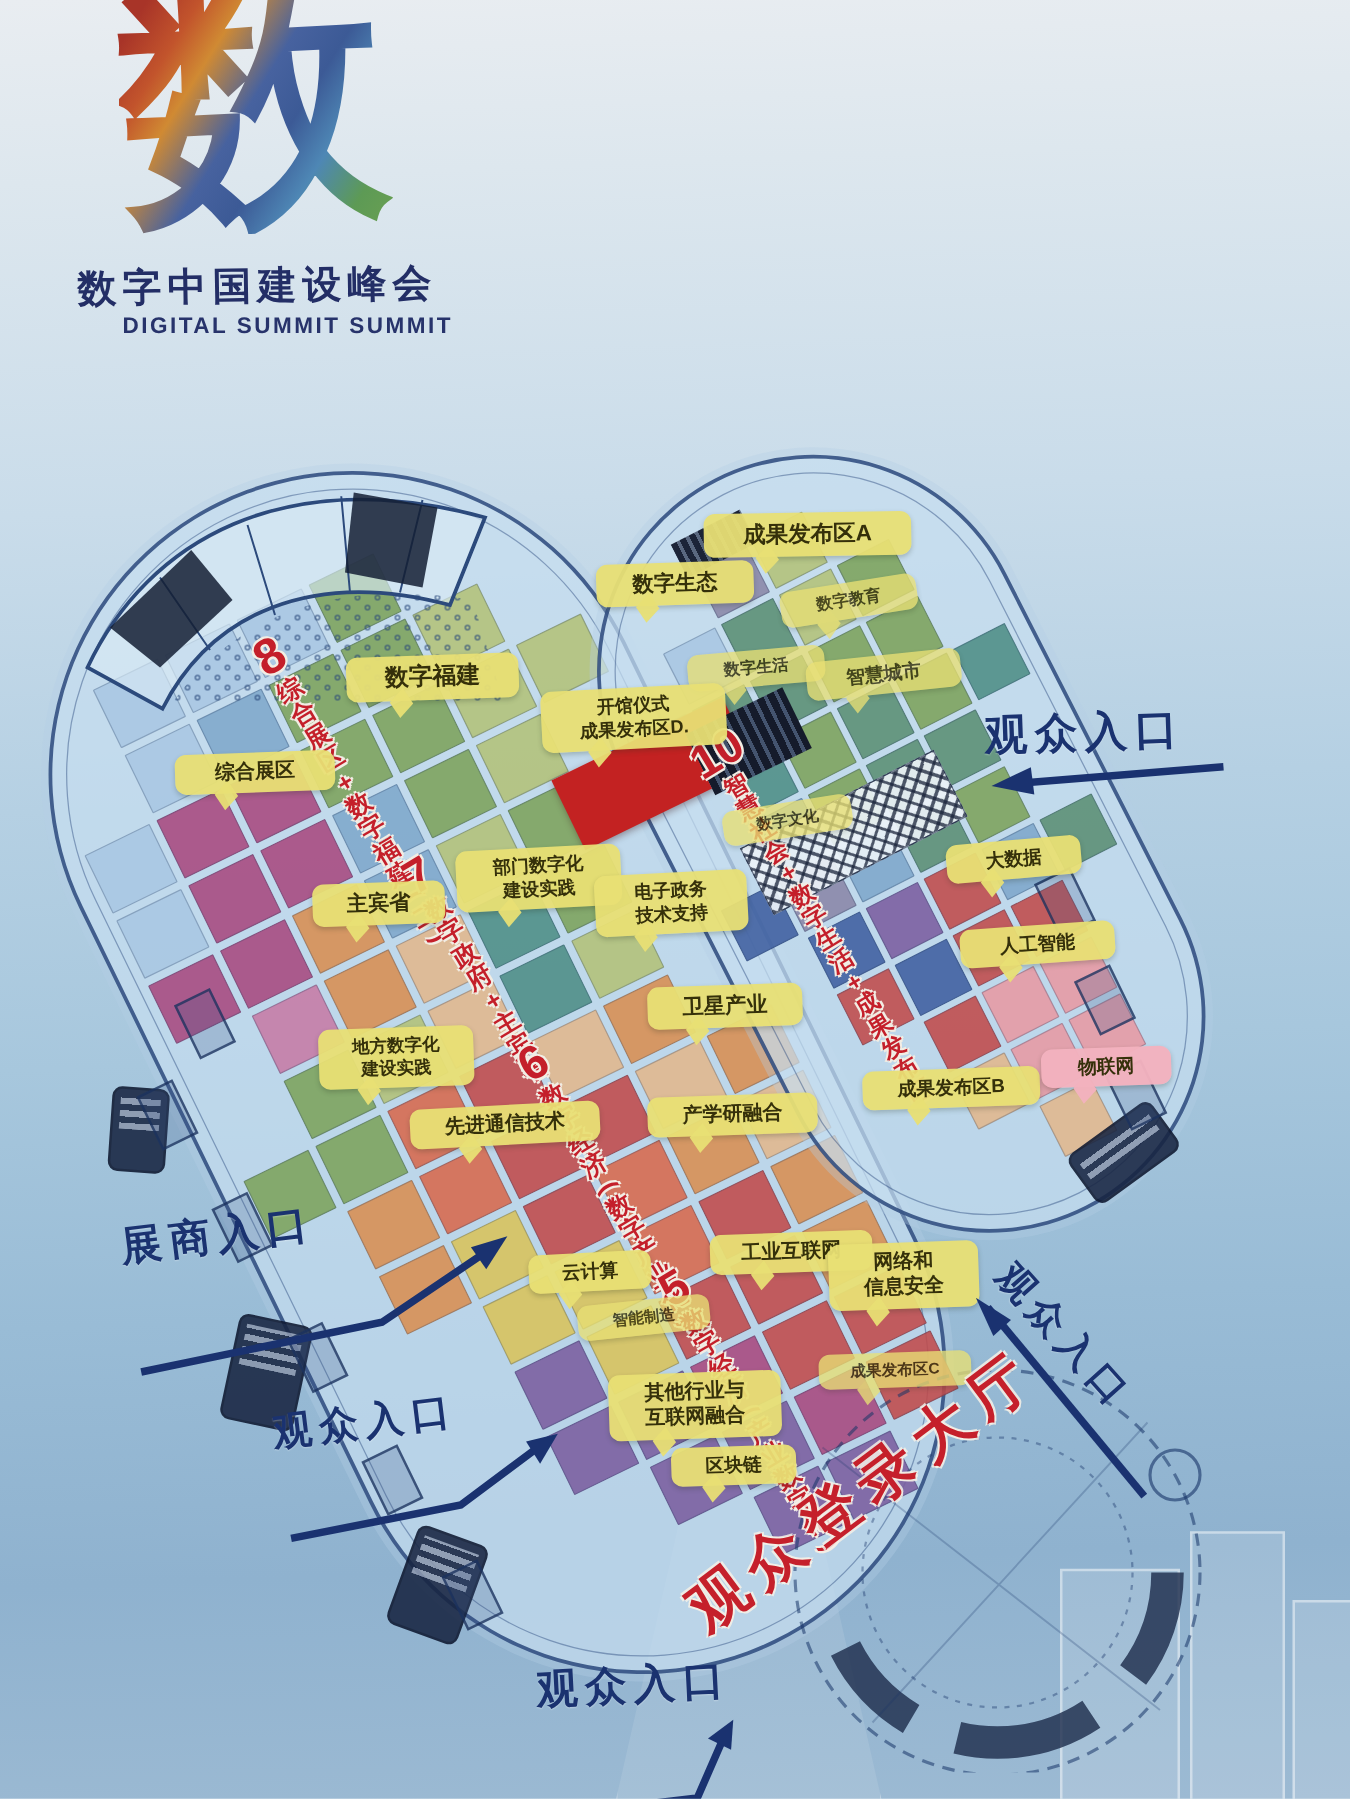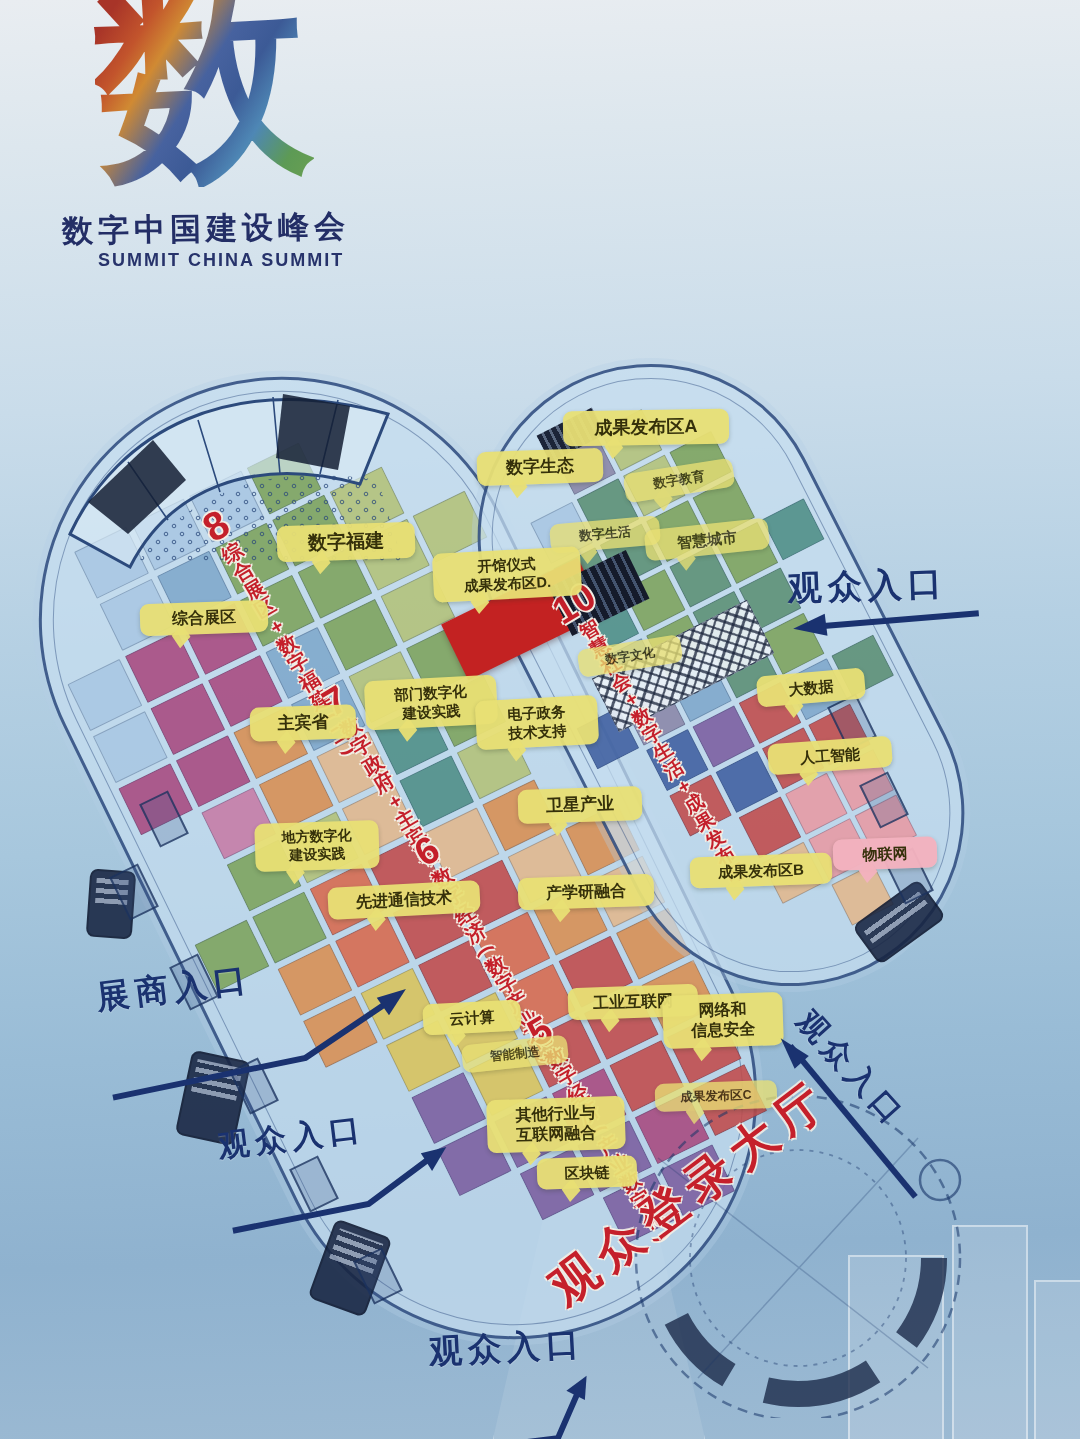--- a/index.html
+++ b/index.html
@@ -371,21 +371,21 @@
       <div class="pier" style="left: 298px; top: 1160px; width: 28px; height: 44px; transform: rotate(-26deg);"></div>
       <div class="pier" style="left: 362px; top: 1252px; width: 28px; height: 44px; transform: rotate(-26deg);"></div>
       <div class="pier" style="left: 836px; top: 698px; width: 28px; height: 44px; transform: rotate(-26deg);"></div>
       <div class="pier" style="left: 868px; top: 776px; width: 28px; height: 44px; transform: rotate(-26deg);"></div>
       <div class="pier" style="left: 893px; top: 852px; width: 28px; height: 44px; transform: rotate(-26deg);"></div>
     </div>
 
   <div class="logo-block">
     <div class="logo-glyph">数</div>
     <div class="logo-title">数字中国建设峰会</div>
-    <div class="logo-sub">SUMMIT CHINA SUMMIT</div>
+    <div class="logo-sub">DIGITAL SUMMIT SUMMIT</div>
   </div>
 
   <div id="hall-titles">
       <div class="hall-title" style="left: 196px; top: 514px; transform: rotate(-31deg); font-size: 20px;">
         <span class="num" style="font-size: 40px;">8</span>
         <span>综</span>
         <span>合</span>
         <span>展</span>
         <span>区</span>
         <span>+</span>

